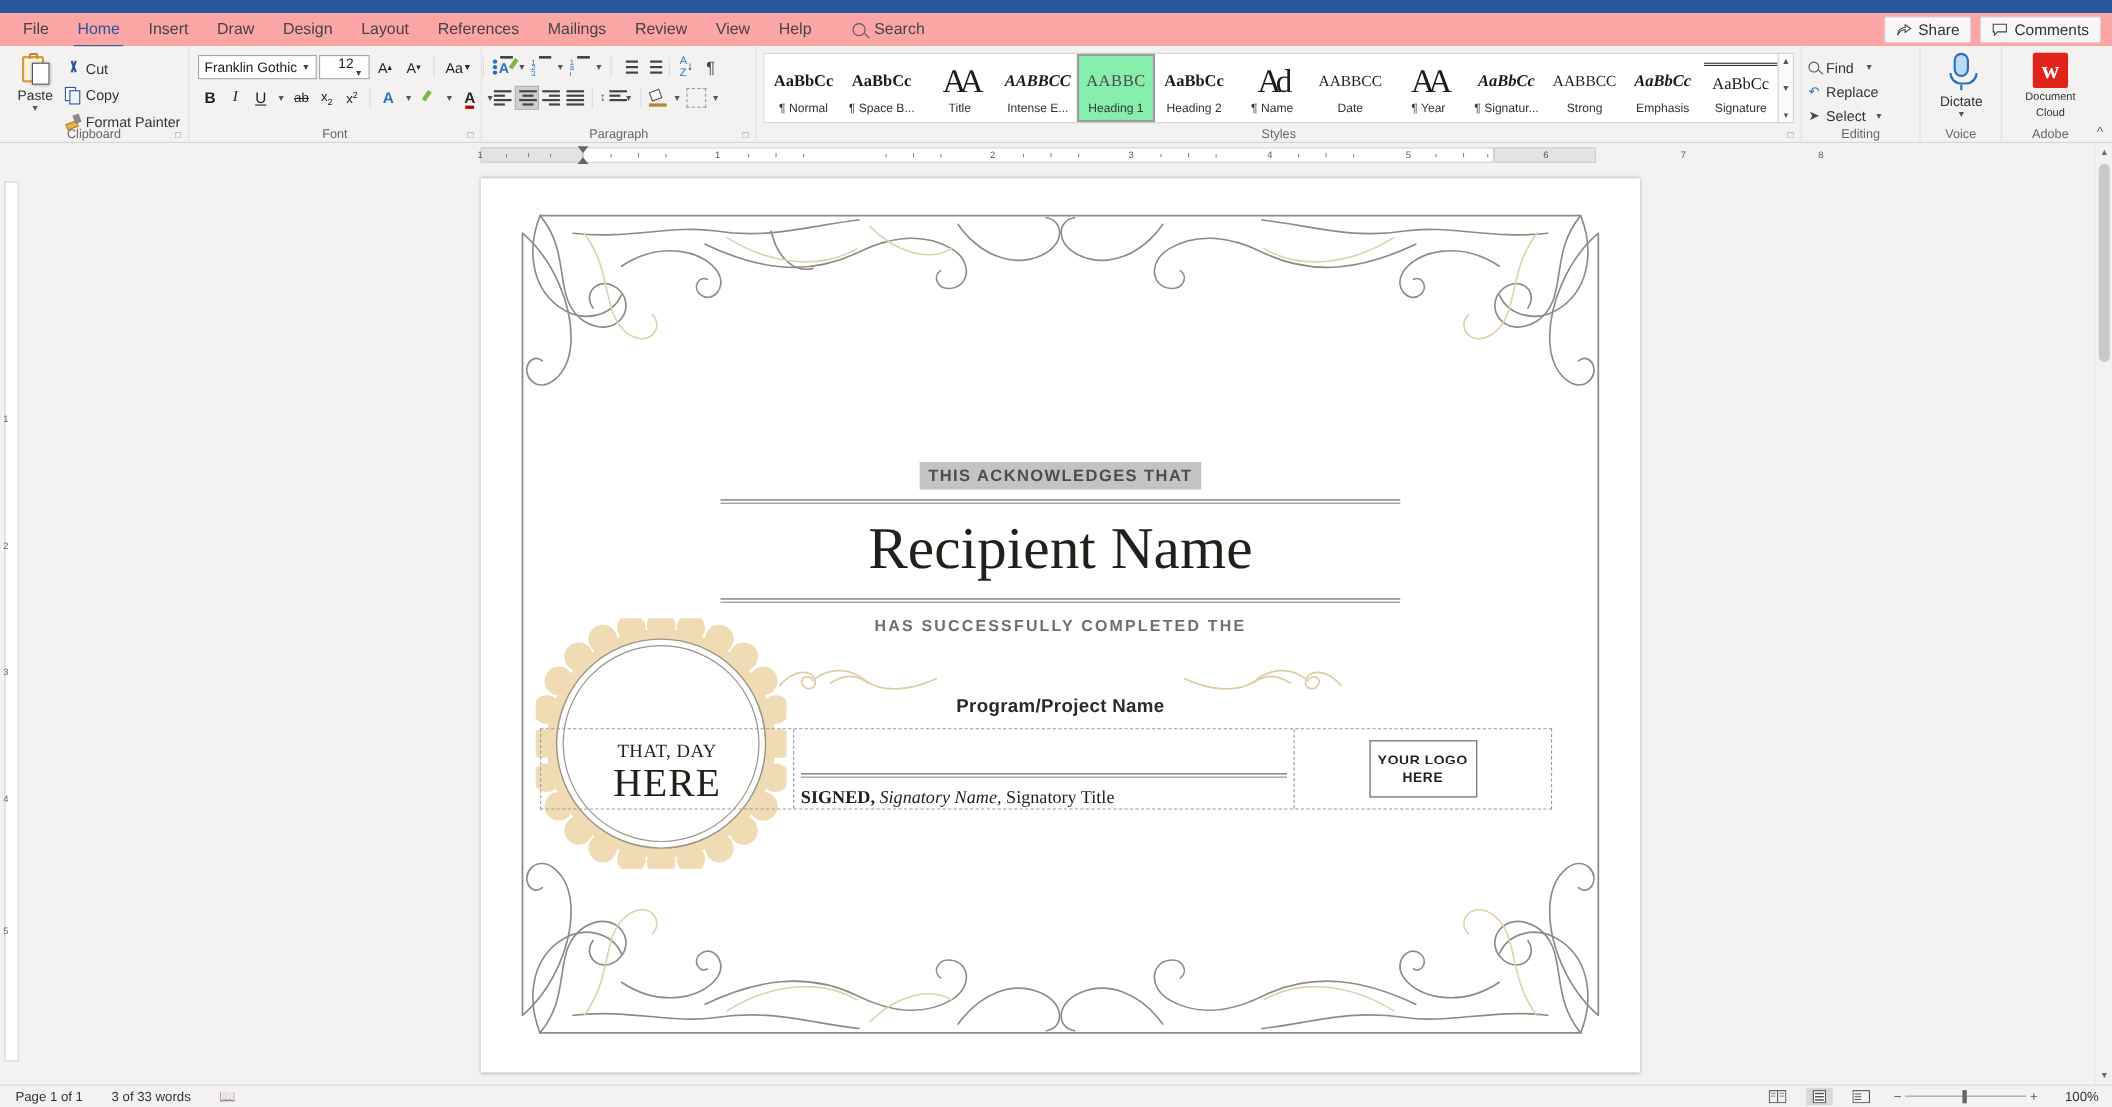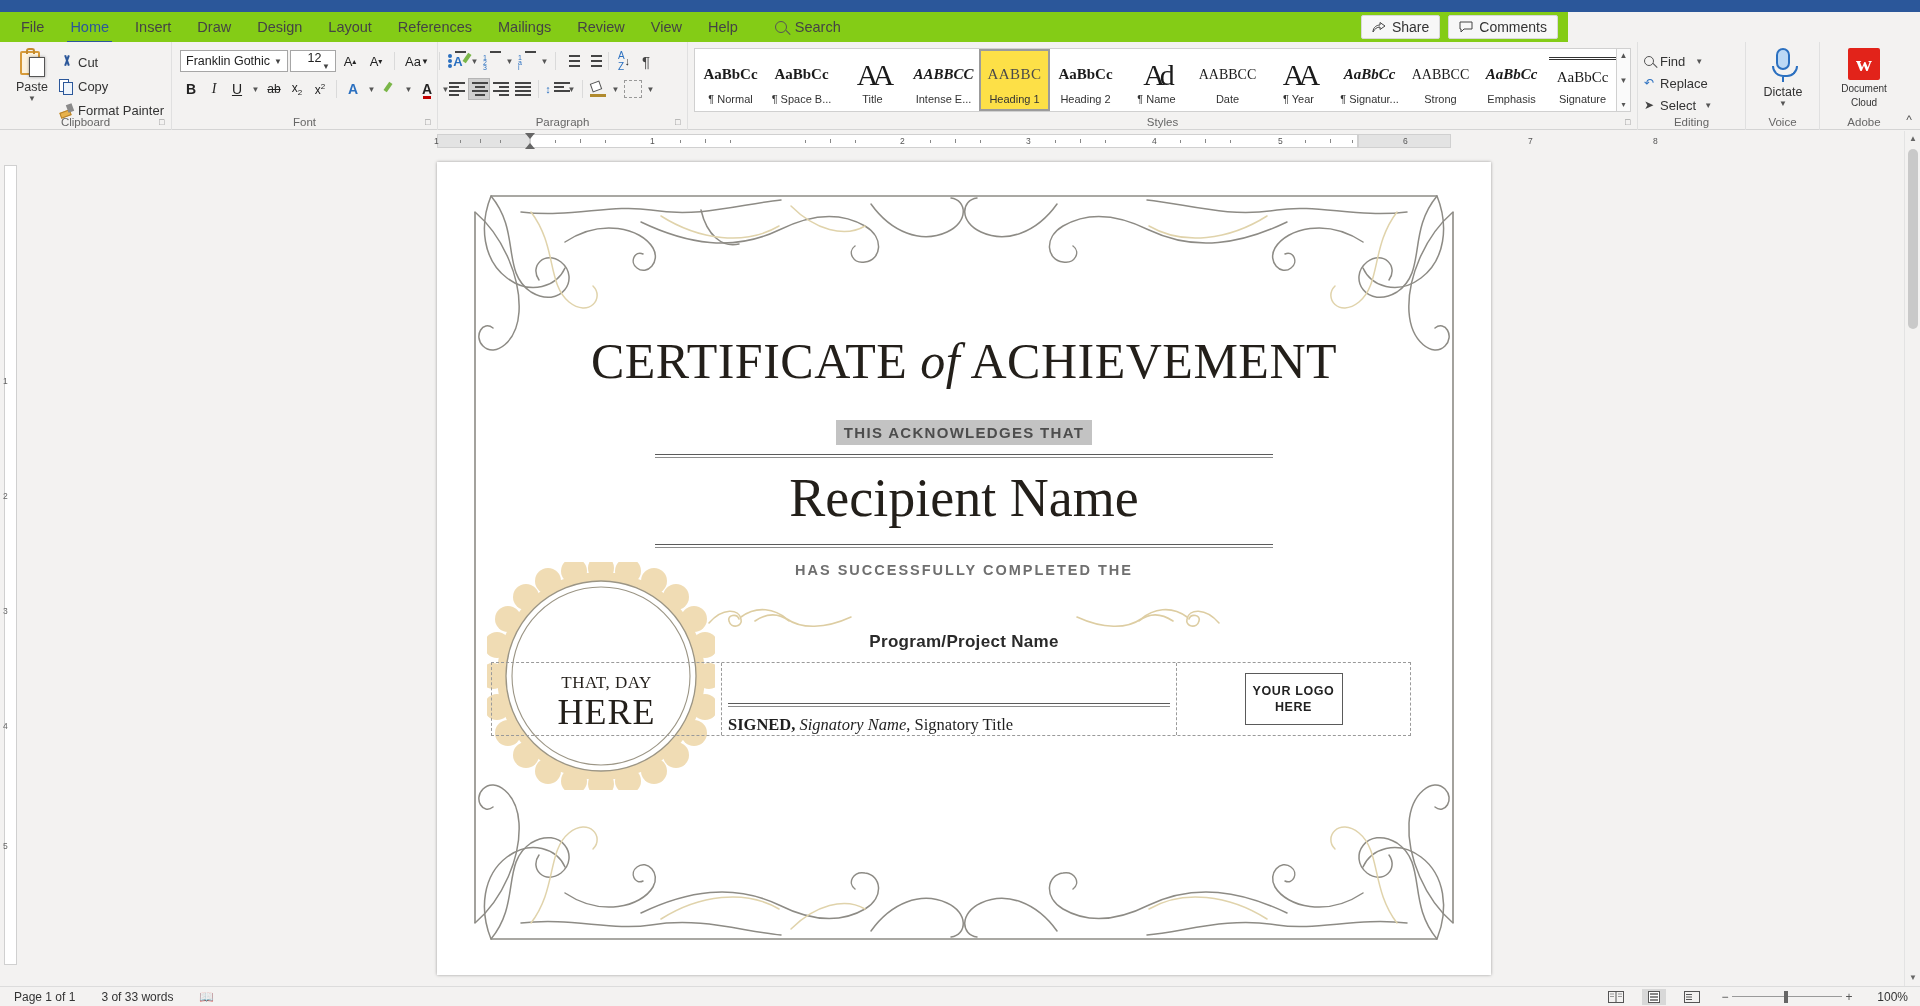--- a/index.html
+++ b/index.html
@@ -12,22 +12,22 @@
   body { position: relative; }
 
   
   .titlebar {
     position: absolute; top: 0; left: 0; width: 1920px; height: 12px;
     background: #2b579a;
   }
 
   
   .tabstrip {
-    position: absolute; top: 12px; left: 0; width: 1568px; height: 30px;
-    background: #84cc16;
+    position: absolute; top: 12px; left: 0; width: 1920px; height: 30px;
+    background: #fca5a5;
   }
   .tabs { display: flex; align-items: center; height: 30px; padding-left: 8px; }
   .tab {
     font-size: 14.5px; color: #444; padding: 4px 13px; cursor: default;
     white-space: nowrap; position: relative; line-height: 18px;
   }
   .tab.active { color: #2b579a; font-weight: 400; }
   .tab.active::after {
     content: ""; position: absolute; left: 10px; right: 10px; bottom: -3px;
     height: 2.5px; background: #2b579a;
@@ -199,21 +199,21 @@
   #g-styles { left: 688px; width: 950px; }
   .styles-gallery {
     position: absolute; left: 6px; top: 6px; display: flex;
     border: 1px solid #d0d0d0; background: #fff; height: 64px; align-items: stretch;
   }
   .style-item {
     width: 71px; display: flex; flex-direction: column; align-items: center;
     justify-content: center; padding: 3px 2px 2px; position: relative;
     background: #fff;
   }
-  .style-item.selected { outline: 2px solid #9b9b9b; outline-offset: -2px; background:#fde047; }
+  .style-item.selected { outline: 2px solid #9b9b9b; outline-offset: -2px; background:#86efac; }
   .style-prev {
     height: 36px; display: flex; align-items: center; justify-content: center;
     font-family: "Liberation Serif", serif; color: #1b1b1b; overflow: hidden;
     white-space: nowrap; width: 100%;
   }
   .style-name {
     font-size: 11px; color: #333; white-space: nowrap; overflow: hidden;
     text-overflow: clip; max-width: 68px; text-align: center;
   }
   .s-normal  { font-size: 15px; font-weight: bold; }
@@ -908,25 +908,20 @@
         </g>
         <g transform="translate(1006,771) scale(-1,-1)" fill="none" stroke="#e0d3ab" stroke-width="1.5" stroke-linecap="round">
           <path d="M70 30 C 96 64, 86 102, 108 120 C 128 136, 144 116, 132 104"></path>
           <path d="M200 34 C 238 58, 284 64, 318 44"></path>
         </g>
       </svg>
     </div>
 
     <div class="cert-content">
 
-      <div class="cert-title">
-        <span>CERTIFICATE</span>
-        <i>of</i>
-        <span>ACHIEVEMENT</span>
-      </div>
 
       <div class="ack-line">
         <span class="ack-text">THIS ACKNOWLEDGES THAT</span>
       </div>
 
       <div class="rule-double rule-top"></div>
 
       <div class="recipient">Recipient Name</div>
 
       <div class="rule-double rule-bottom"></div>

